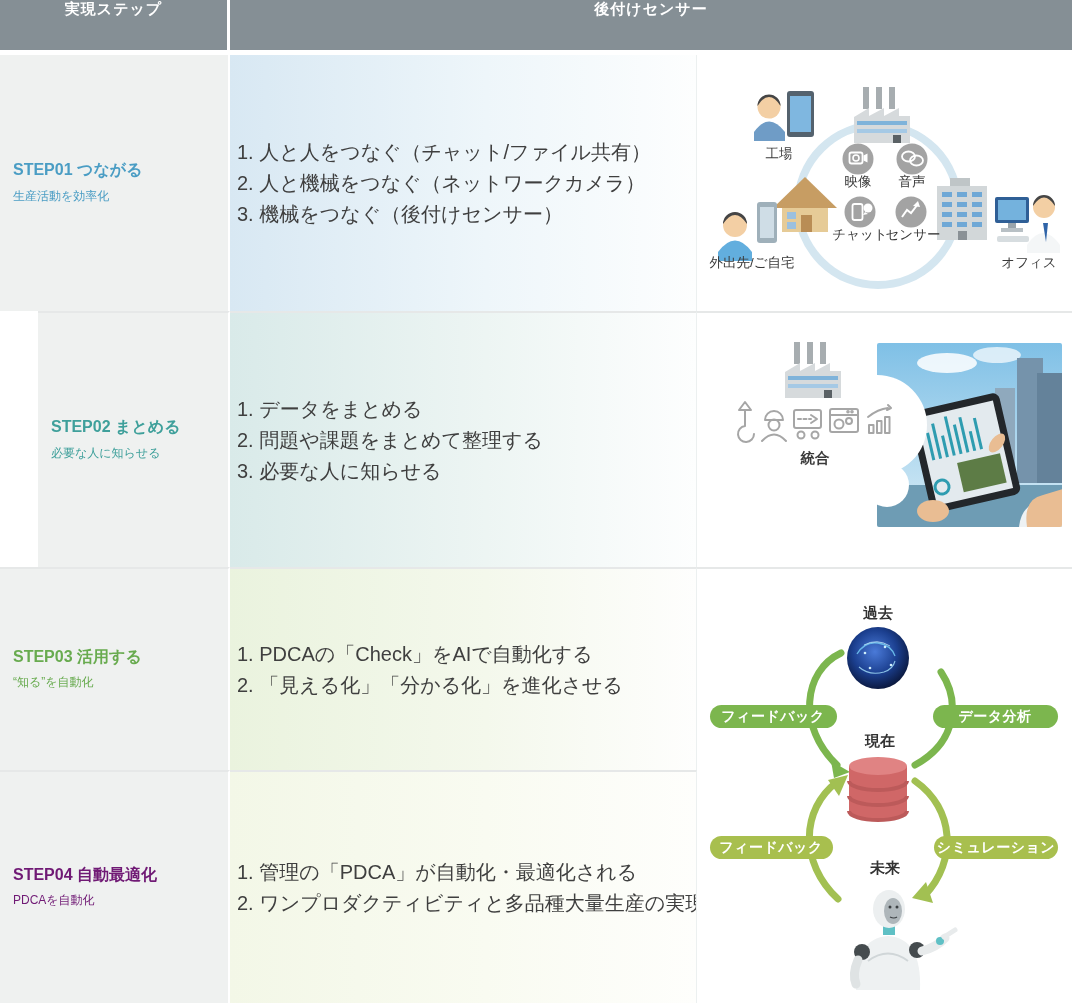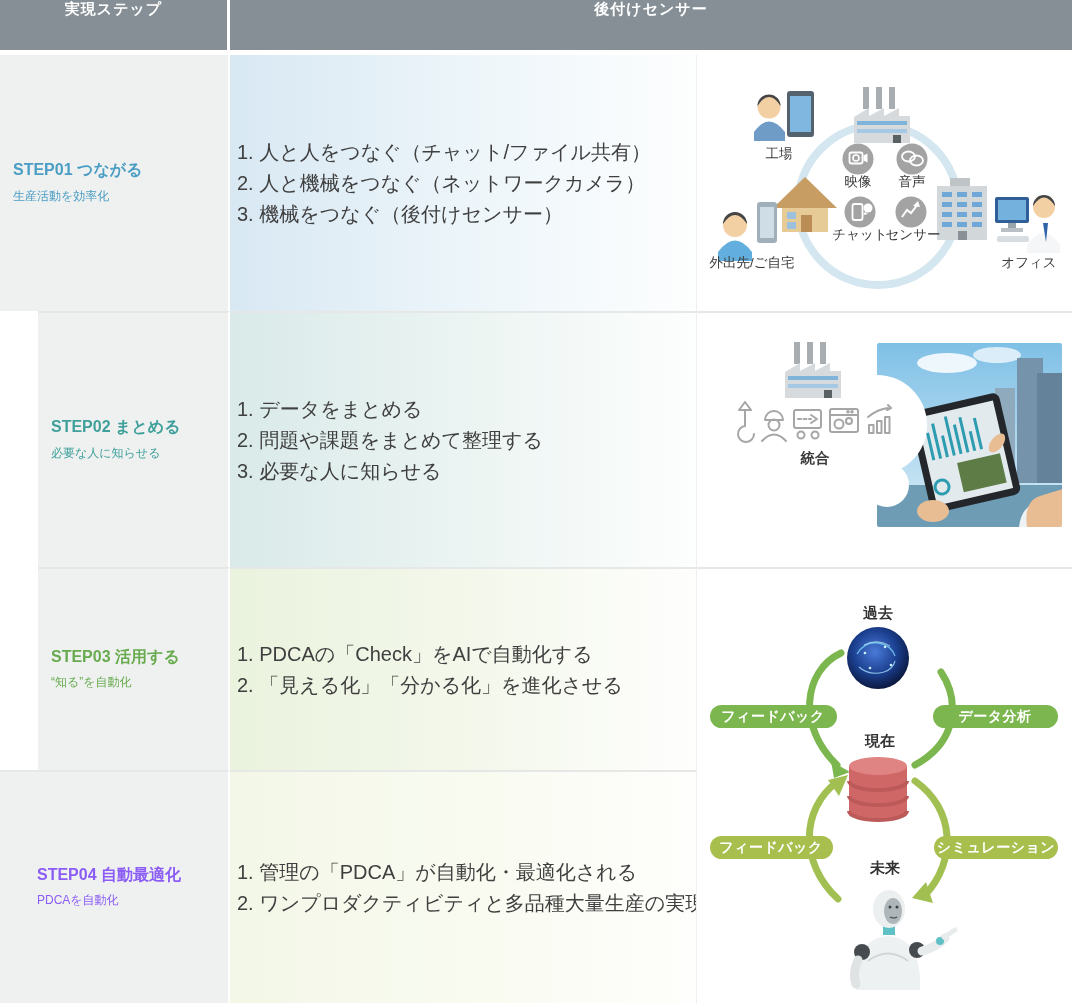--- a/index.html
+++ b/index.html
@@ -18,35 +18,35 @@
   .hcell{background:#858f95;color:#fff;font-size:15px;font-weight:700;
          letter-spacing:1px;display:flex;align-items:flex-start;justify-content:center;
          border-bottom:5px solid #fff;}
   .h-left{grid-column:1;grid-row:1;border-right:3px solid #fff;}
   .h-right{grid-column:2/4;grid-row:1;}
   
   .scell{background:#eff1f0;border-right:2px solid #ffffff;
          display:flex;flex-direction:column;justify-content:center;padding-left:13px;}
   .scell .title{font-size:16px;font-weight:700;line-height:1.15;}
   .scell .subtitle{font-size:12px;margin-top:8px;}
-  .t1{color:#4a9dc4;} .t2{color:#3fa09b;} .t3{color:#68ab4f;} .t4{color:#8b5cf6;margin-left:24px;}
+  .t1{color:#4a9dc4;} .t2{color:#3fa09b;} .t3{color:#68ab4f;} .t4{color:#701a75;}
   
   .lcell{display:flex;flex-direction:column;justify-content:center;padding-left:7px;
          font-size:20px;color:#3f3f3f;border-right:1px solid #ecf0f0;}
   .lcell .li{line-height:31px;white-space:nowrap;}
   .bg1{background:linear-gradient(90deg,#d8e8f3 0%,#eef6fa 55%,#fdfefe 100%);}
   .bg2{background:linear-gradient(90deg,#d9eae9 0%,#edf5f3 55%,#fdfefe 100%);}
   .bg3{background:linear-gradient(90deg,#eaf3de 0%,#f4f8ec 55%,#fefefd 100%);}
   .bg4{background:linear-gradient(90deg,#f3f7e7 0%,#f9fbf1 55%,#fefefc 100%);}
   
   .icell{background:#fff;display:flex;align-items:center;justify-content:center;}
   .rb{border-top:2px solid #e6e8e8;}
   .c-step1{grid-column:1;grid-row:2;} .c-list1{grid-column:2;grid-row:2;} .c-ill1{grid-column:3;grid-row:2;}
   .c-step2{grid-column:1;grid-row:3;margin-left:38px;} .c-list2{grid-column:2;grid-row:3;} .c-ill2{grid-column:3;grid-row:3;}
-  .c-step3{grid-column:1;grid-row:4;margin-left:38px;} .c-list3{grid-column:2;grid-row:4;}
+  .c-step3{grid-column:1;grid-row:4;} .c-list3{grid-column:2;grid-row:4;}
   .c-ill34{grid-column:3;grid-row:4/6;justify-content:flex-end;}
   .c-step4{grid-column:1;grid-row:5;} .c-list4{grid-column:2;grid-row:5;}
   svg{display:block;}
   svg text{font-family:"Liberation Sans","DejaVu Sans",sans-serif;fill:#3a3a3a;}
   svg .lbl{font-size:13.5px;}
   svg .lbl-b{font-size:15px;font-weight:700;fill:#333;}
   svg .pill-t{font-size:14px;font-weight:700;fill:#ffffff;letter-spacing:0.5px;}
 </style>
 </head>
 <body>

